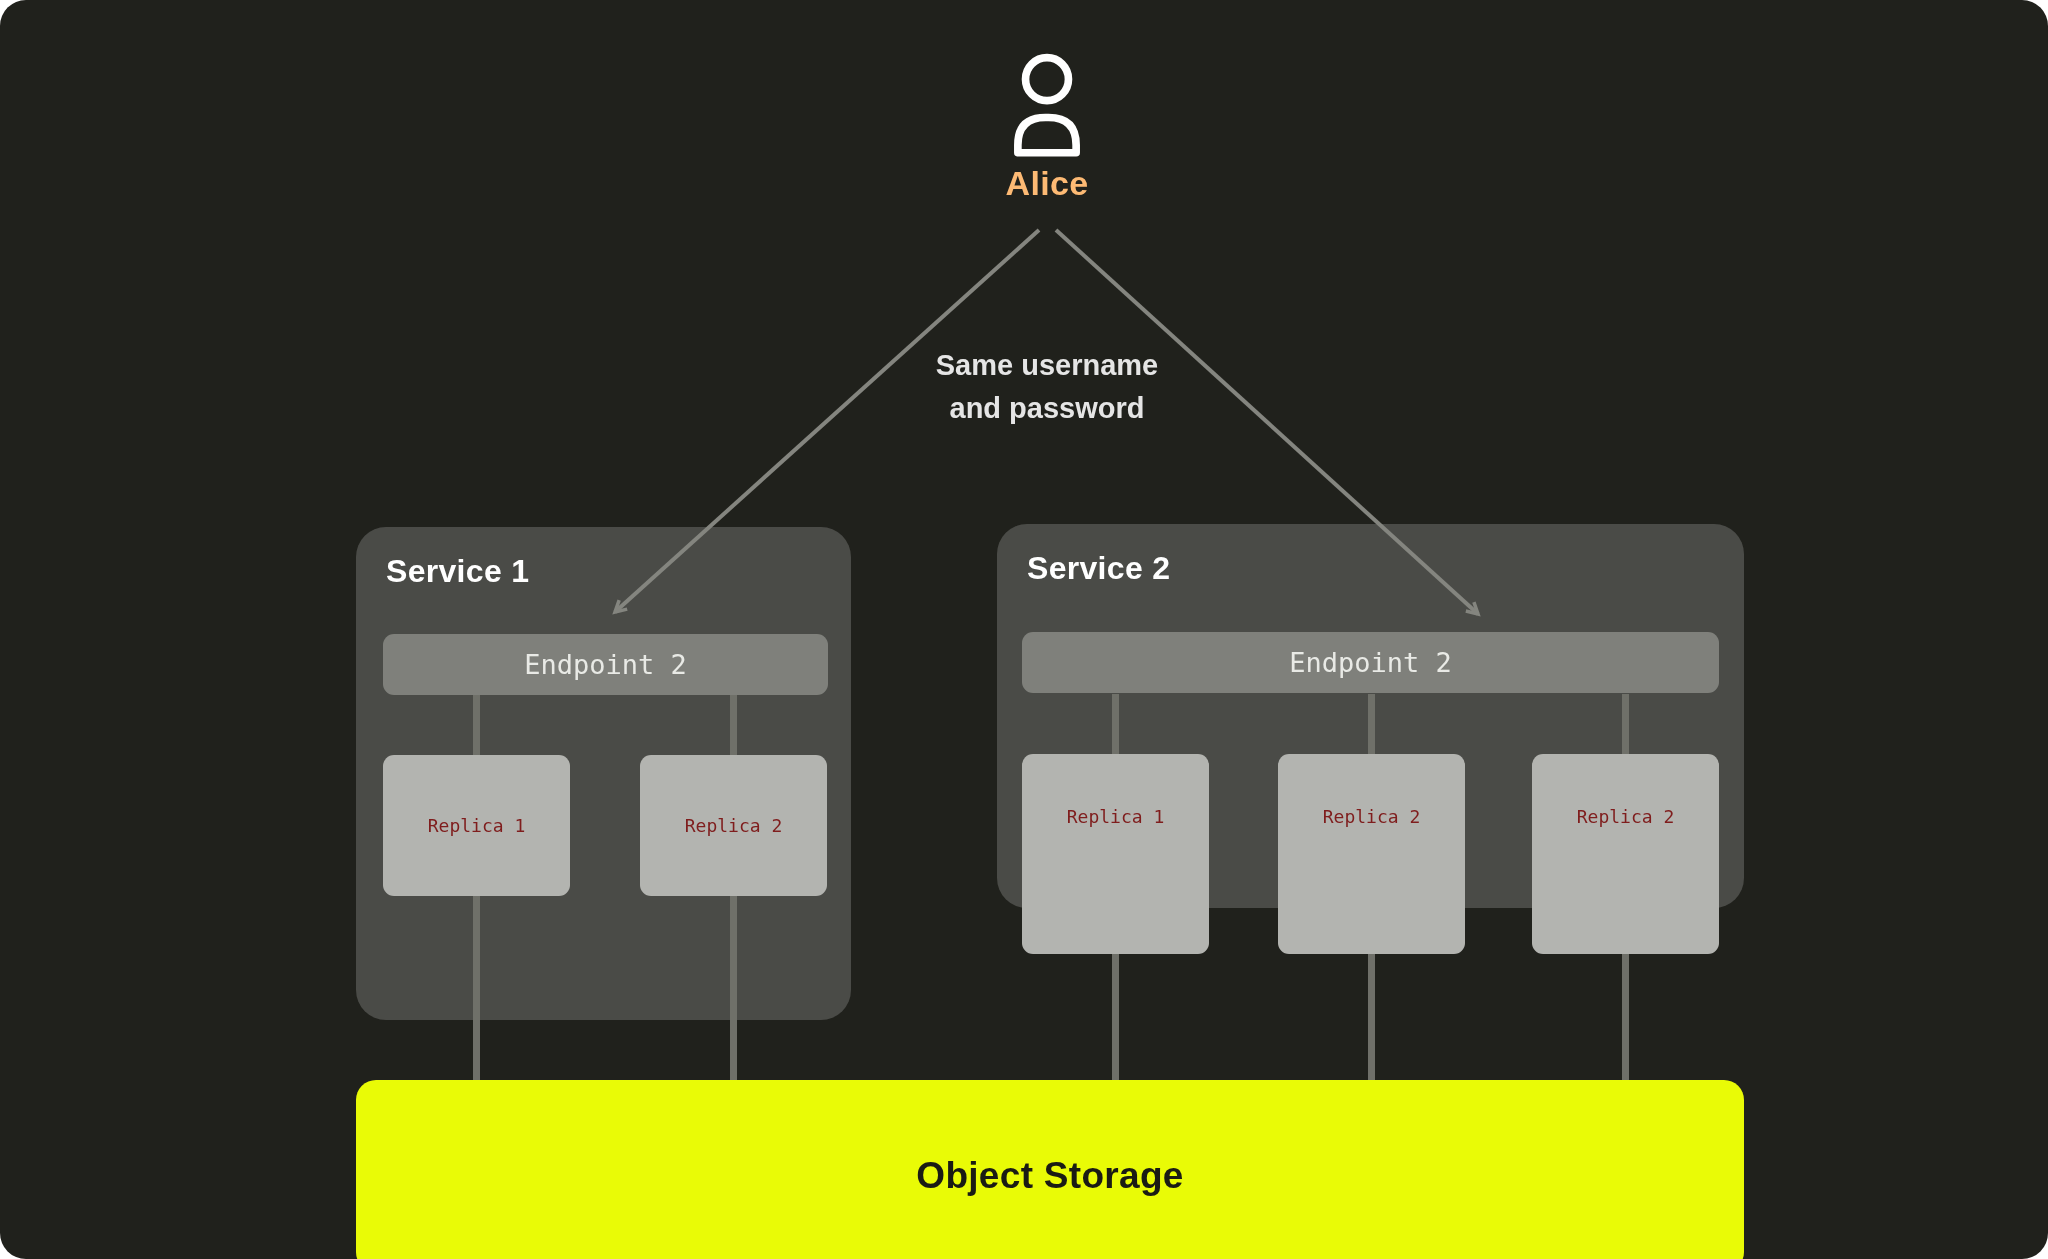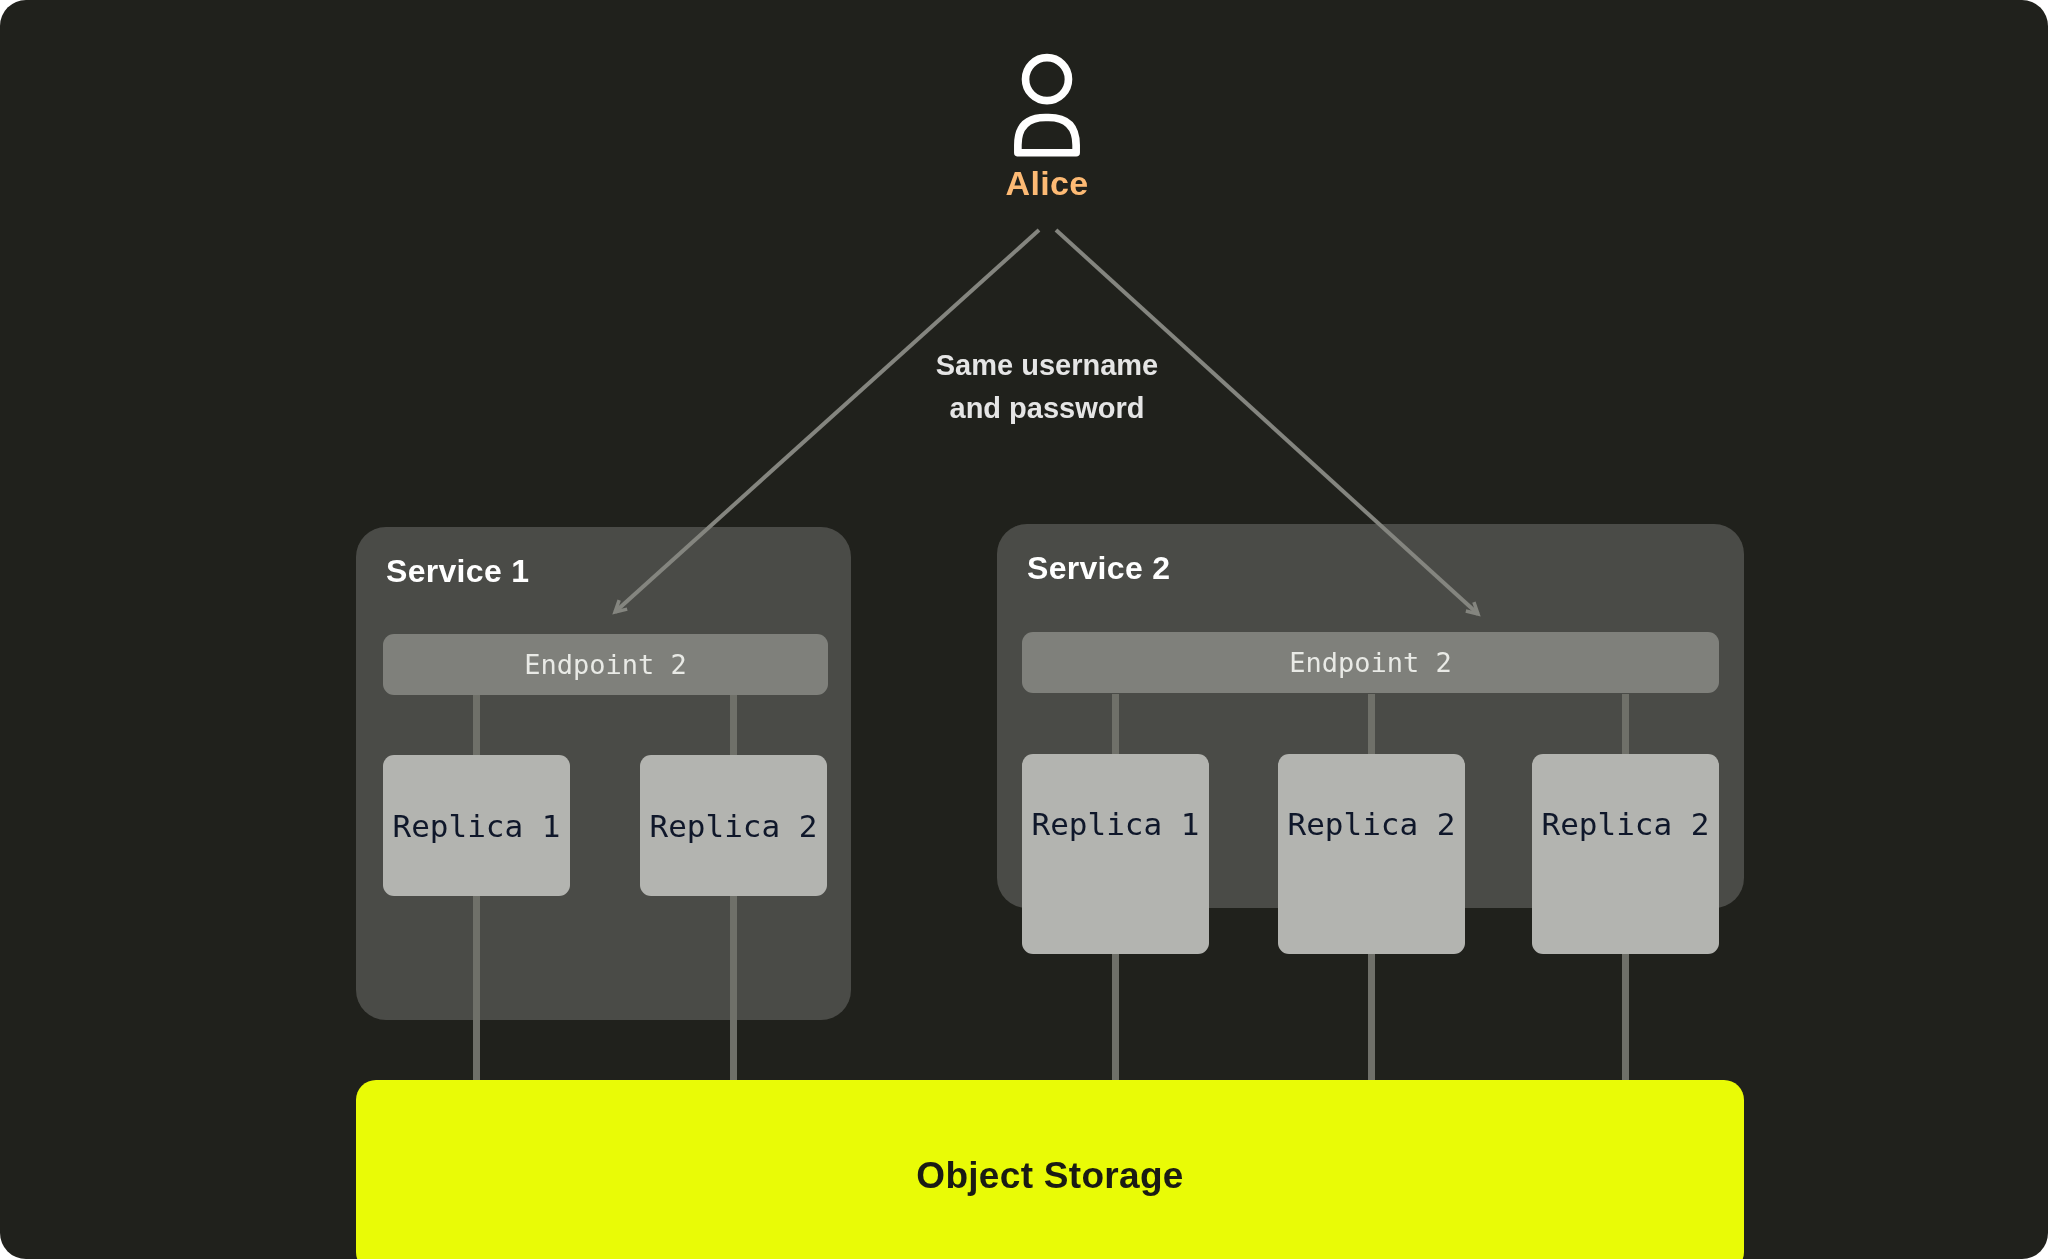--- a/index.html
+++ b/index.html
@@ -46,22 +46,22 @@
     color:#e9eae6;font-family:"DejaVu Sans Mono","Liberation Mono",monospace;
     font-size:27px;
   }
   .service-1 .endpoint{left:27px;top:107px;width:445px;height:61px;}
   .service-2 .endpoint{left:25px;top:108px;width:697px;height:61px;}
 
   .replica{
     position:absolute;z-index:3;
     background:#b3b4b0;border-radius:11px;
     display:flex;justify-content:center;align-items:center;
-    color:#0f172a;font-family:"DejaVu Sans Mono","Liberation Mono",monospace;
-    font-size:31px;
+    color:#7f1d1d;font-family:"DejaVu Sans Mono","Liberation Mono",monospace;
+    font-size:18px;
   }
   .service-1 .replica{top:228px;width:187px;height:141px;}
   .service-1 .replica.r0{left:27px;}
   .service-1 .replica.r1{left:284px;}
   .service-2 .replica{top:230px;width:187px;height:200px;align-items:flex-start;padding-top:52px;box-sizing:border-box;}
   .service-2 .replica.r0{left:25px;}
   .service-2 .replica.r1{left:281px;}
   .service-2 .replica.r2{left:535px;}
 
   

